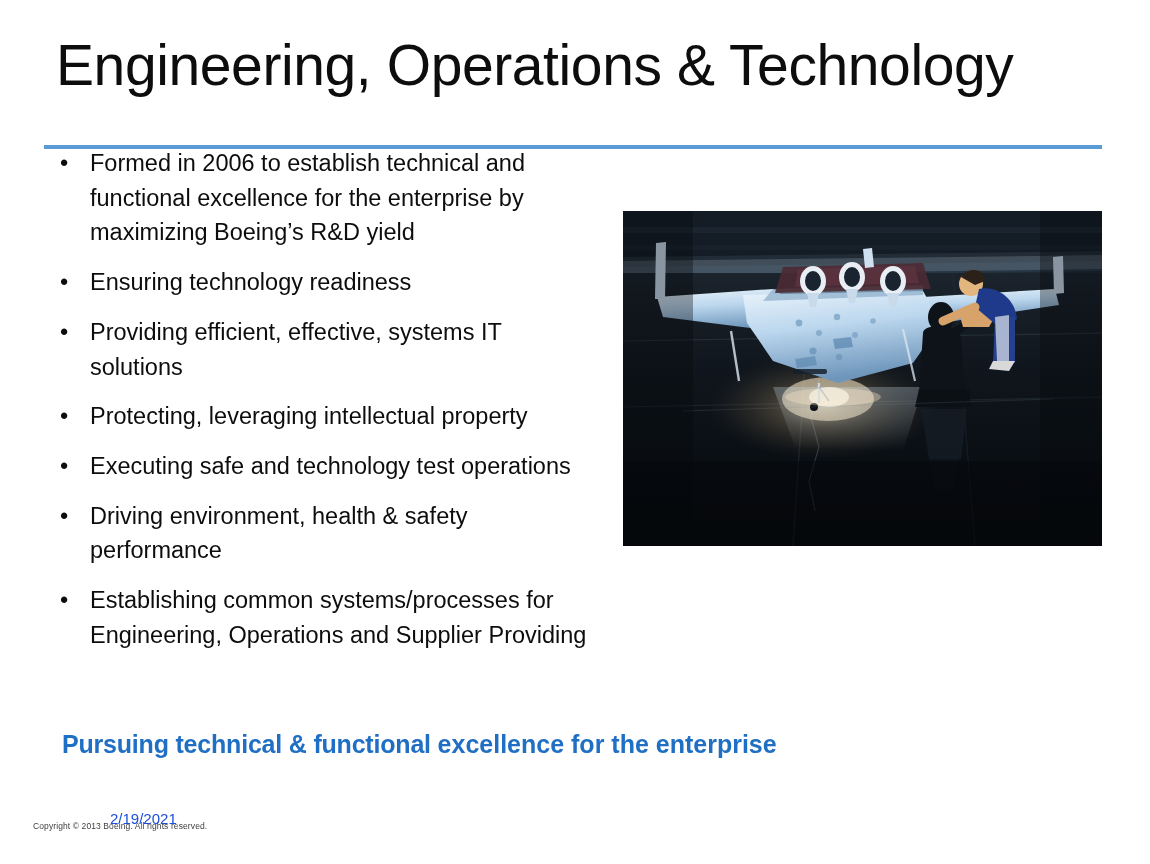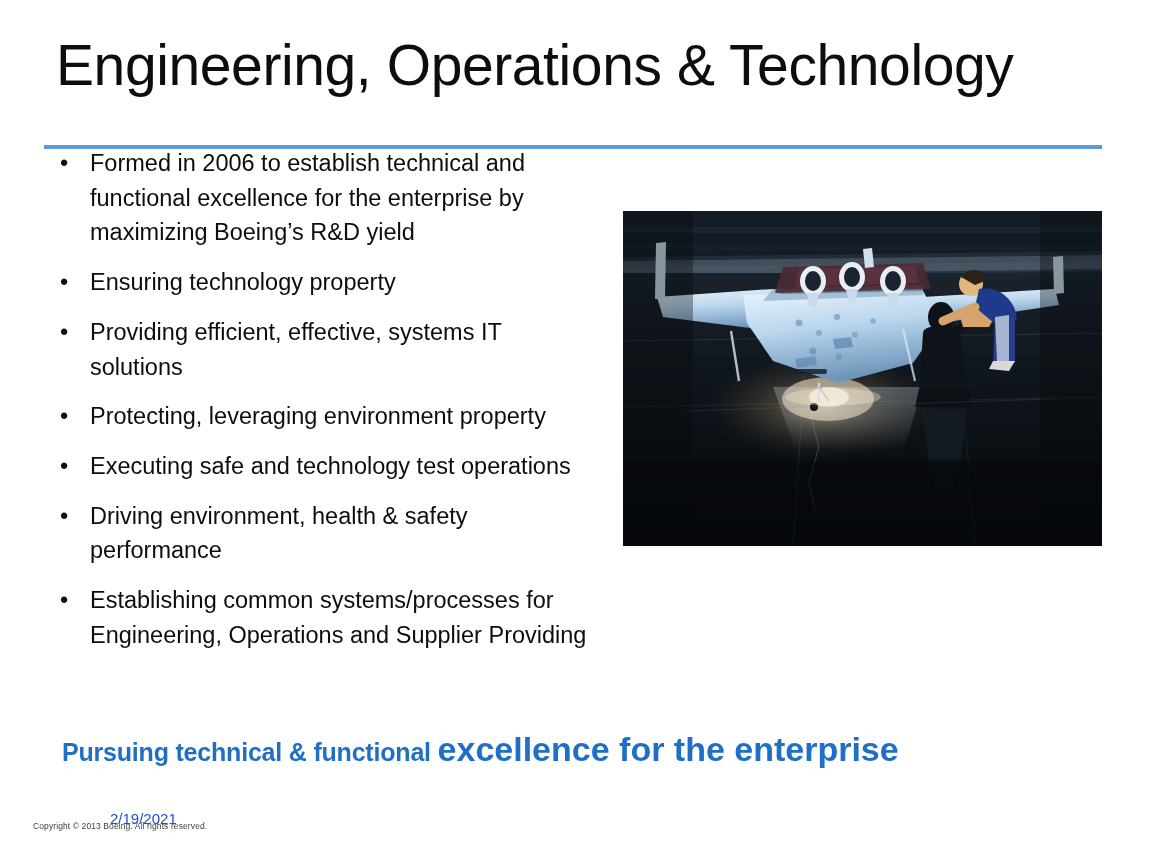--- a/index.html
+++ b/index.html
@@ -96,21 +96,21 @@
     top: 730px;
     white-space: nowrap;
     color: #1f6fc4;
     font-weight: bold;
   }
   #tagline .tagline-lead {
     font-size: 25px;
     letter-spacing: -0.2px;
   }
   #tagline .tagline-tail {
-    font-size: 34px;
+    font-size: 25px;
     letter-spacing: 0px;
   }
 
   
   #footer-date {
     position: absolute;
     left: 110px;
     top: 810px;
     font-size: 15px;
     color: #1d4ed8;
@@ -138,31 +138,31 @@
   <div id="bullet-list">
 
     <div class="bullet-item">
       <span class="bullet-dot">•</span>
       <span class="bullet-text">Formed in 2006 to establish technical and
 functional excellence for the enterprise by maximizing Boeing’s R&amp;D yield</span>
     </div>
 
     <div class="bullet-item">
       <span class="bullet-dot">•</span>
-      <span class="bullet-text">Ensuring technology property</span>
+      <span class="bullet-text">Ensuring technology readiness</span>
     </div>
 
     <div class="bullet-item">
       <span class="bullet-dot">•</span>
       <span class="bullet-text">Providing efficient, effective, systems IT solutions</span>
     </div>
 
     <div class="bullet-item">
       <span class="bullet-dot">•</span>
-      <span class="bullet-text">Protecting, leveraging environment property</span>
+      <span class="bullet-text">Protecting, leveraging intellectual property</span>
     </div>
 
     <div class="bullet-item">
       <span class="bullet-dot">•</span>
       <span class="bullet-text">Executing safe and technology test operations</span>
     </div>
 
     <div class="bullet-item">
       <span class="bullet-dot">•</span>
       <span class="bullet-text">Driving environment, health &amp; safety performance</span>

